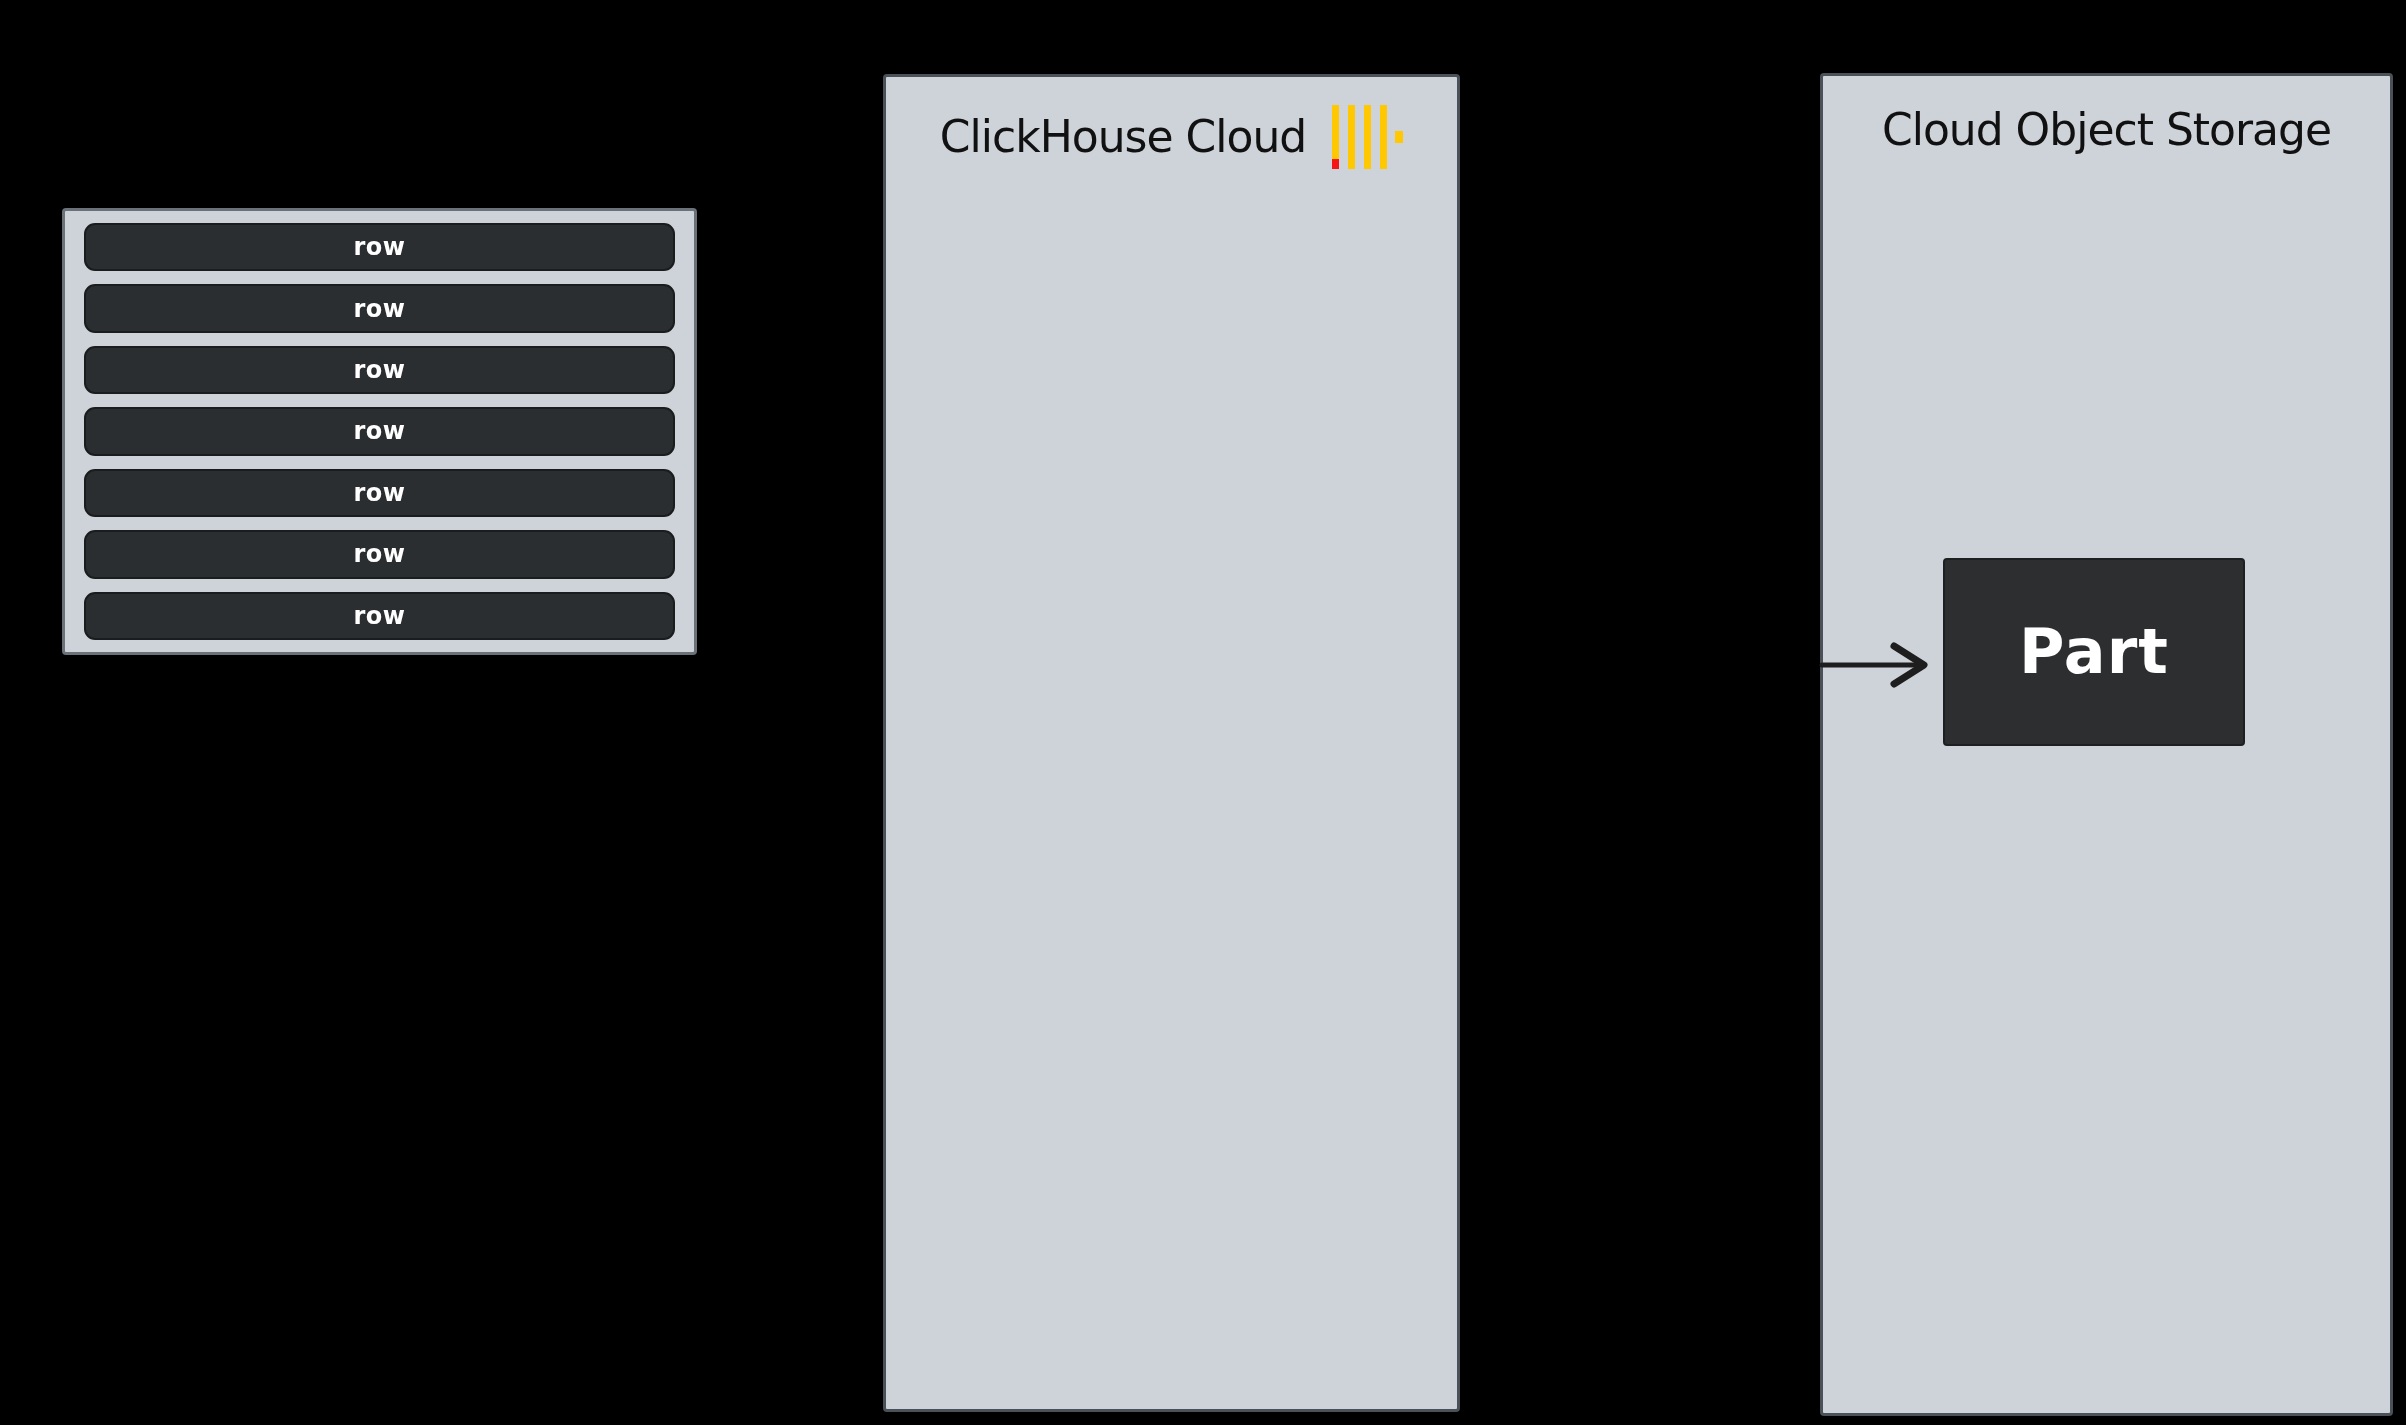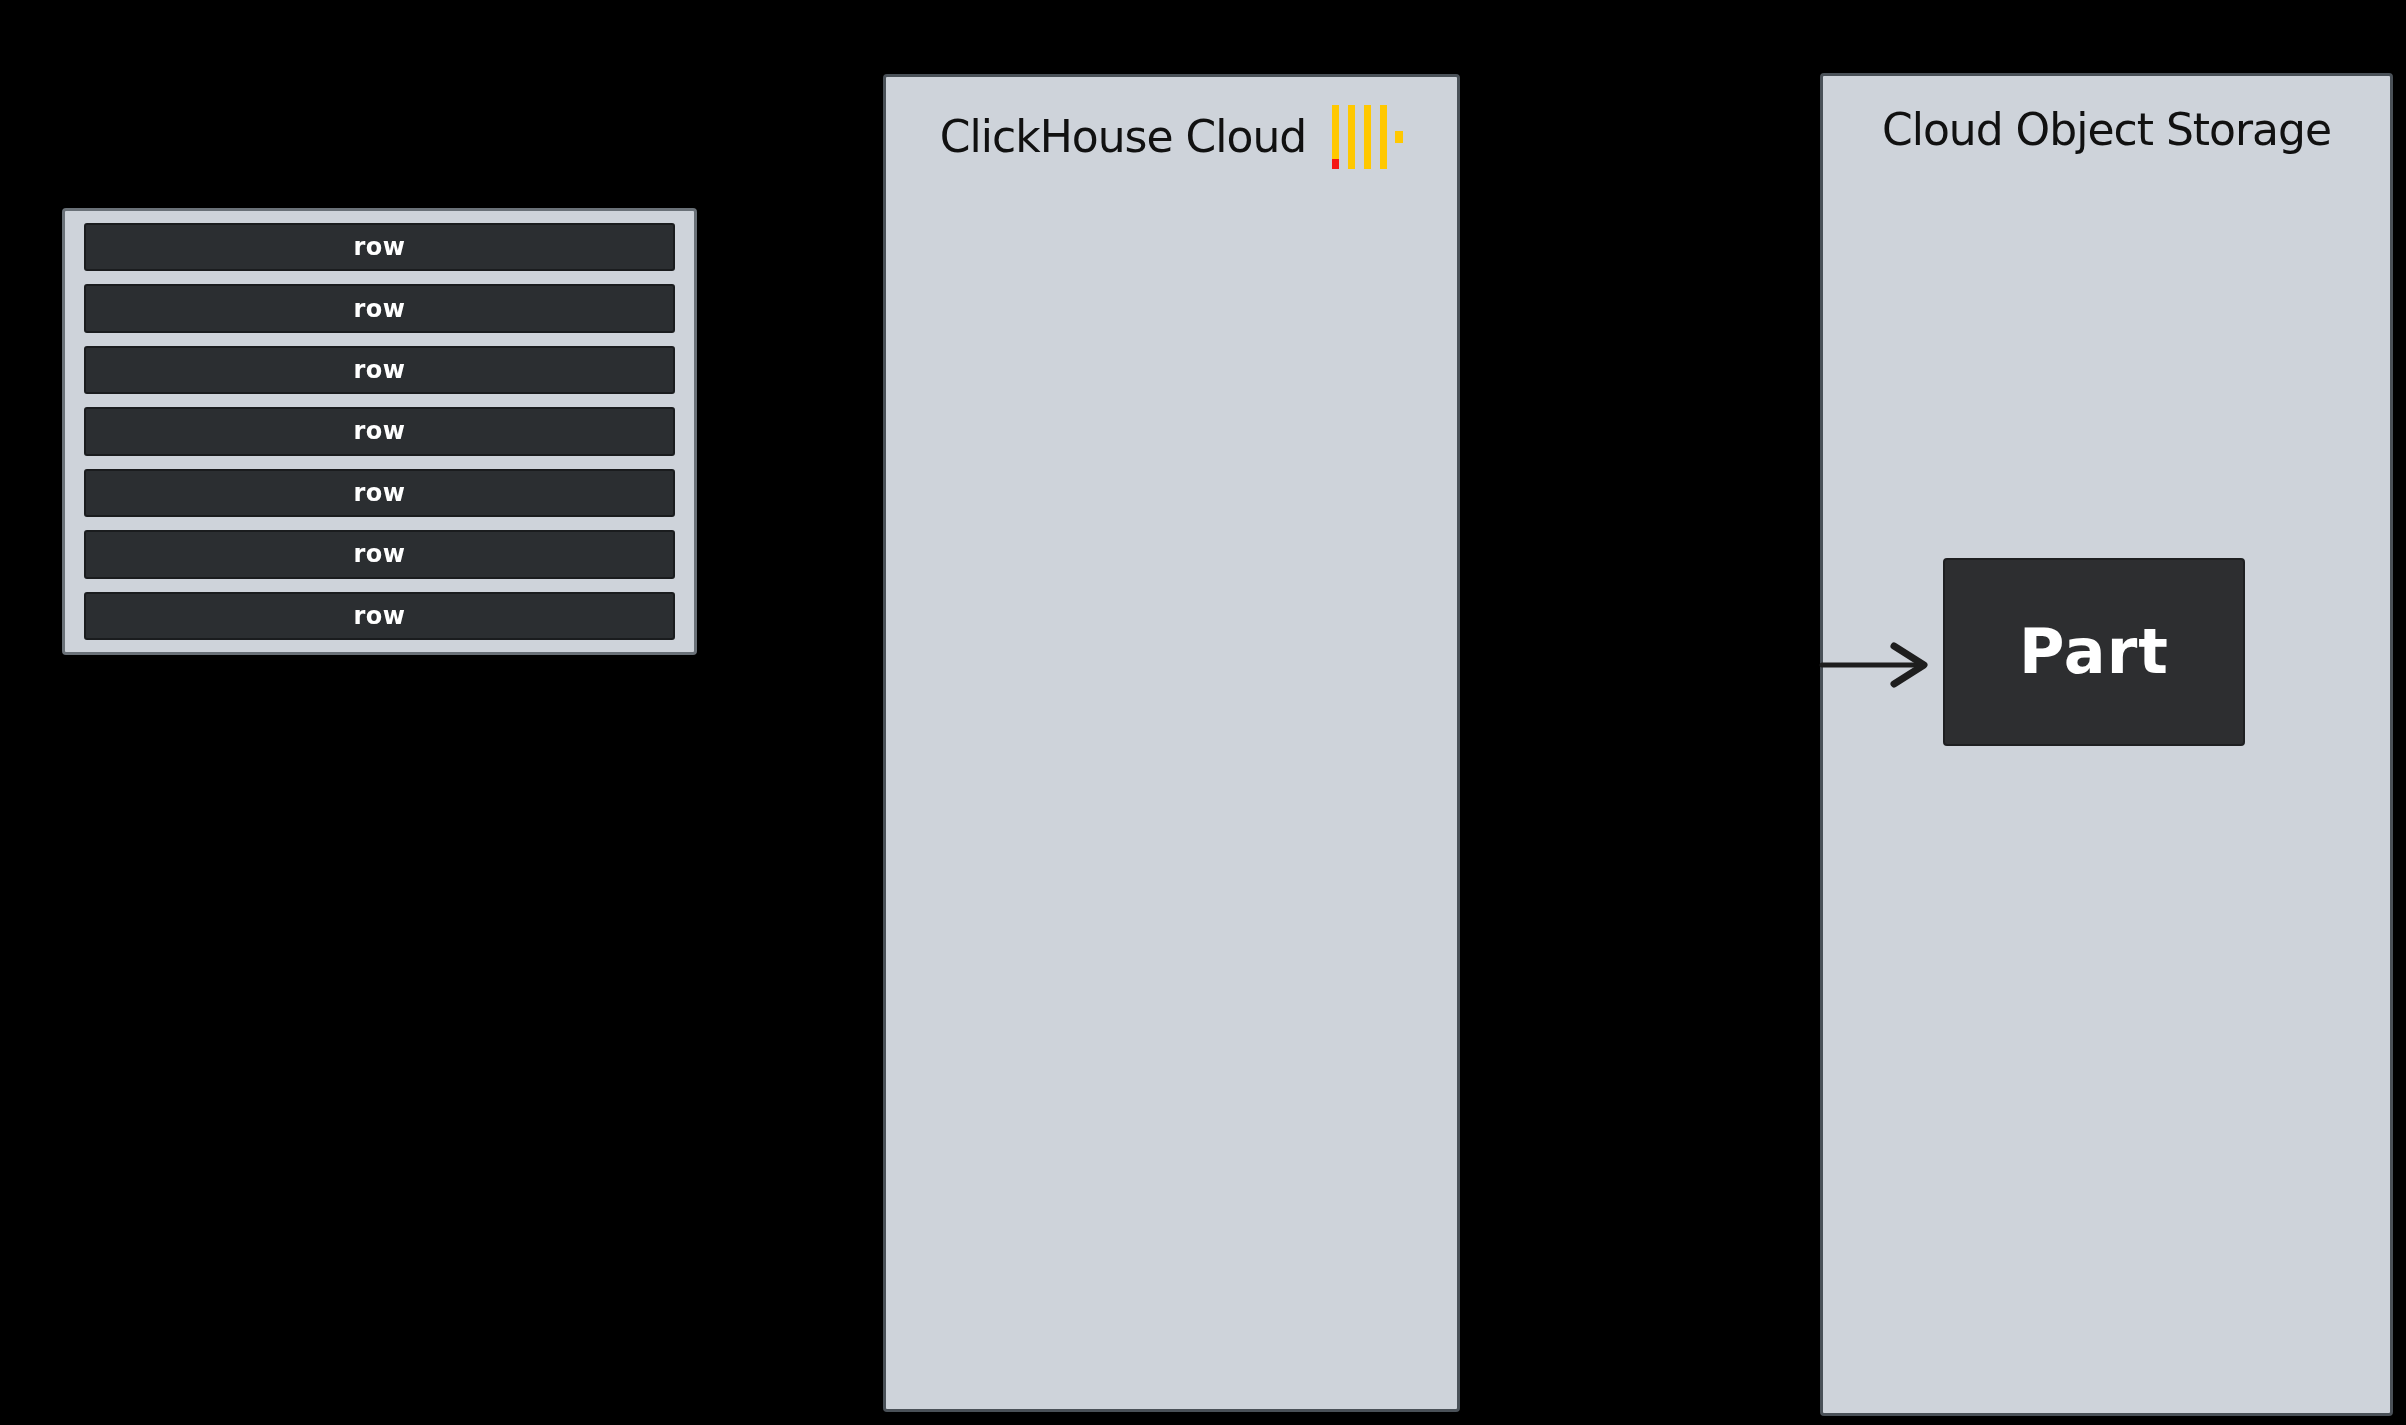--- a/index.html
+++ b/index.html
@@ -33,21 +33,21 @@
     display: flex;
     flex-direction: column;
     gap: 13px;
     padding: 12px 19px;
     border-color: #6a7178;
   }
   .row-bar {
     flex: 1 1 0;
     background: var(--row-fill, #2b2e31);
     border: 2px solid #1a1c1e;
-    border-radius: 3px;
+    border-radius: 11px;
     display: flex;
     align-items: center;
     justify-content: center;
   }
   .row-label {
     color: var(--row-text, #ffffff);
     font-size: 24px;
     font-weight: bold;
     letter-spacing: 0.5px;
     line-height: 1;

